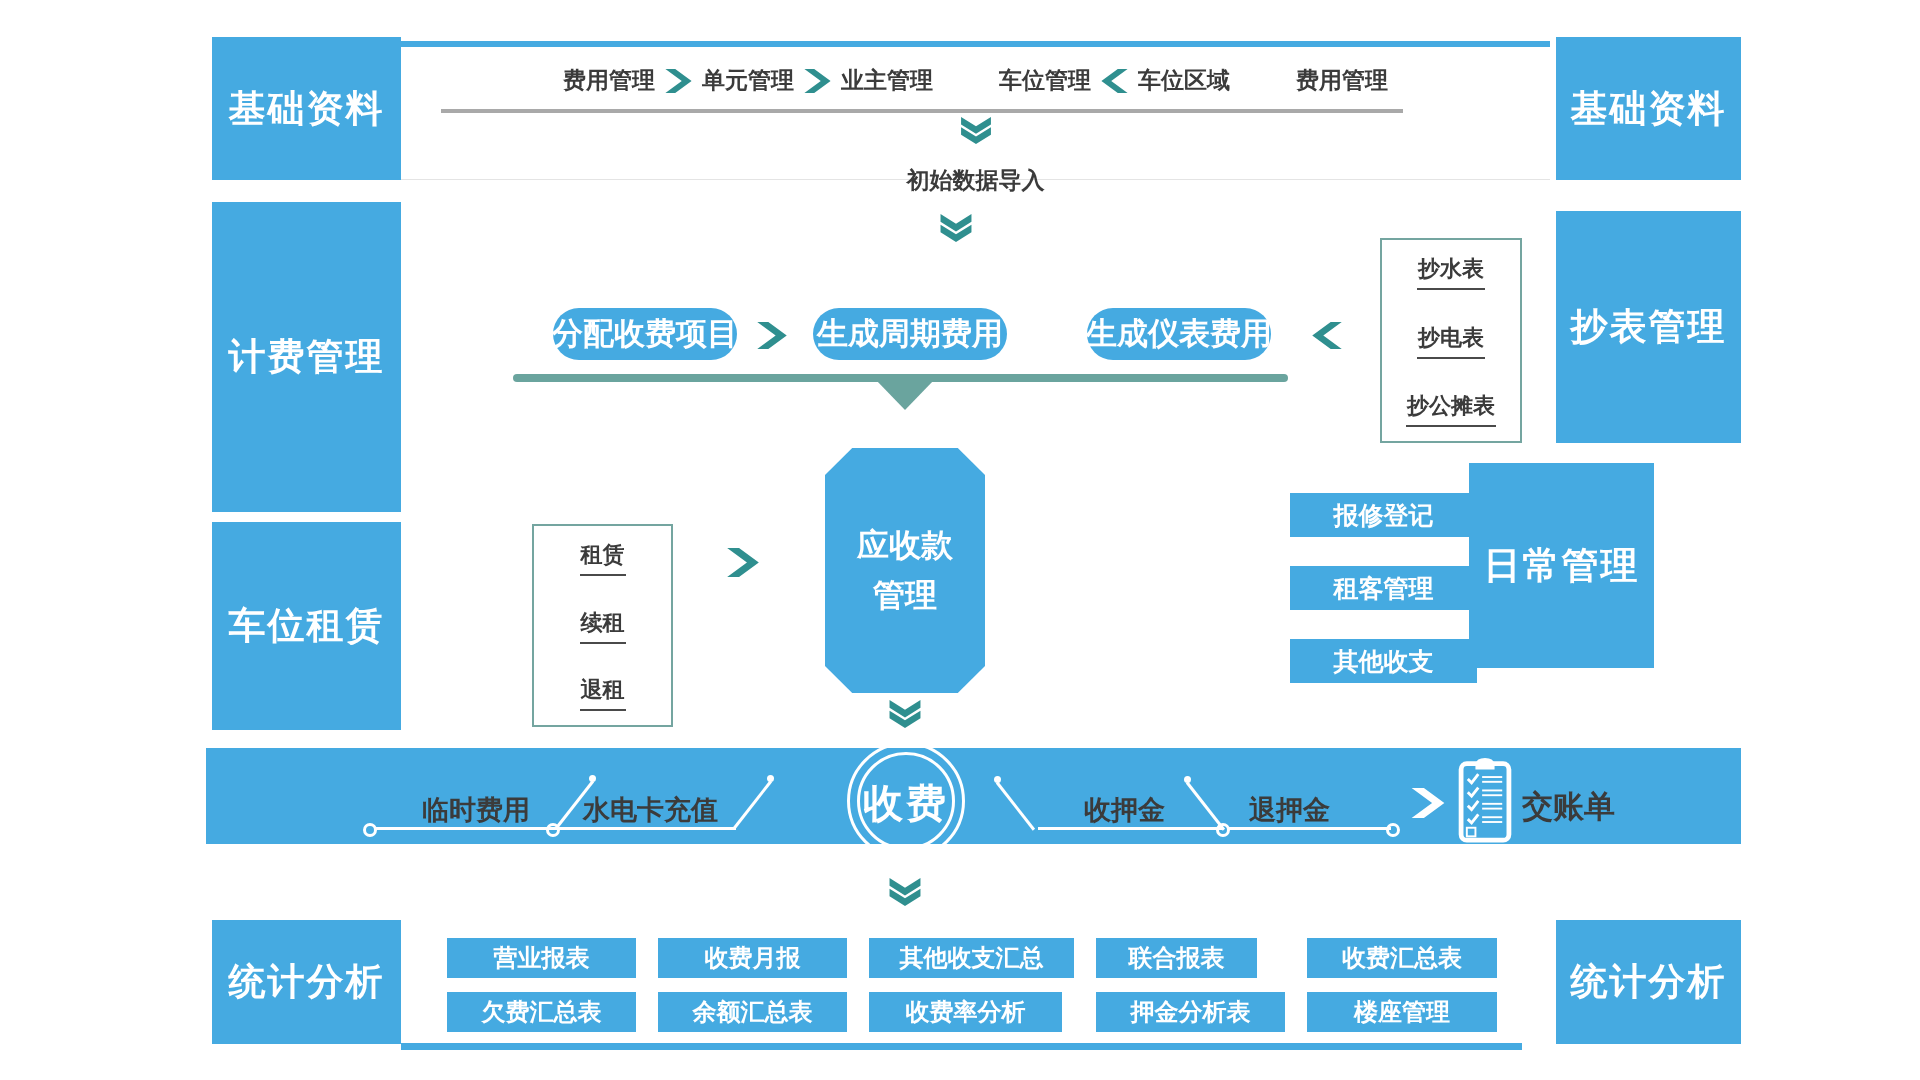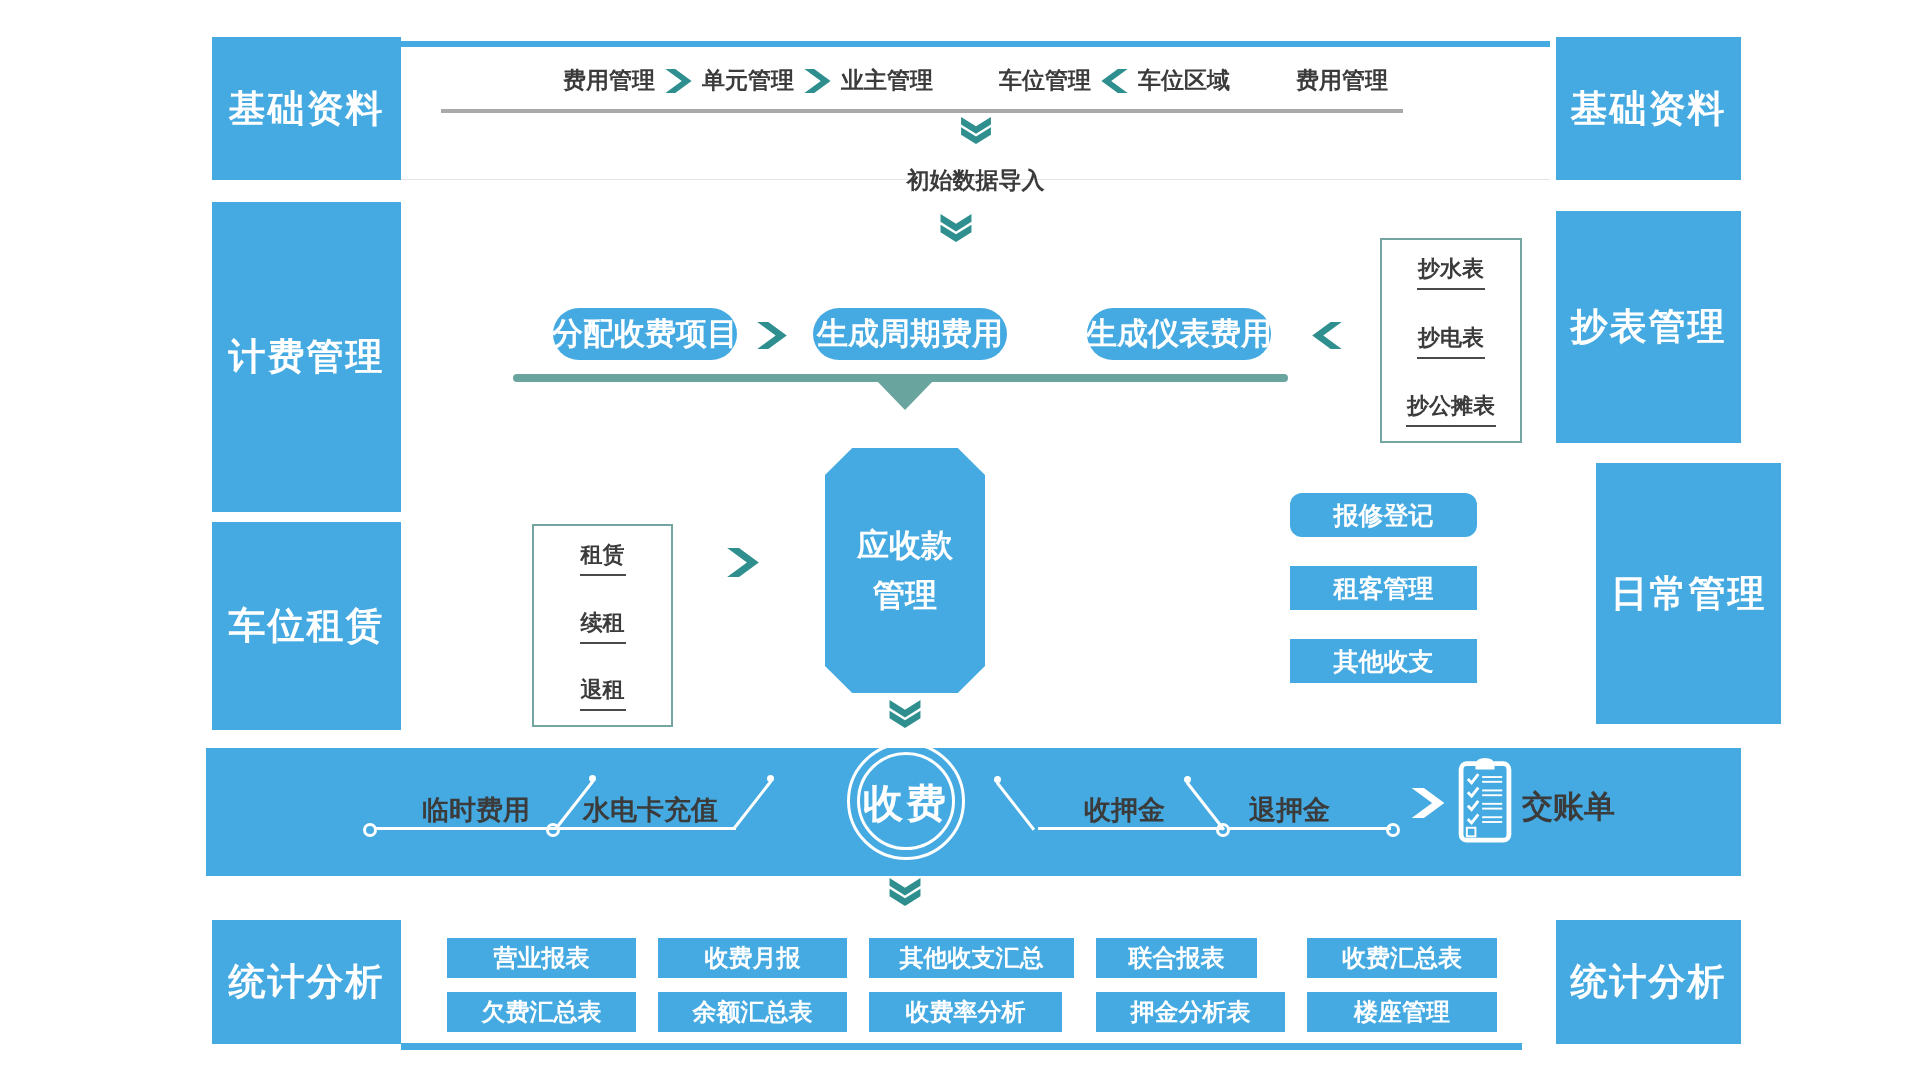--- a/index.html
+++ b/index.html
@@ -25,21 +25,21 @@
             border-right:29px solid transparent;border-top:30px solid #6aa49e;}
   .listbox{position:absolute;box-sizing:border-box;background:#fff;border:2px solid #74a5a0;
            display:flex;flex-direction:column;align-items:center;justify-content:space-between;
            font-size:22px;font-weight:bold;}
   .listbox span{border-bottom:2px solid #4a4a4a;padding:0 1px 4px;}
   .hexagon{position:absolute;background:#45aae1;color:#fff;display:flex;flex-direction:column;
            align-items:center;justify-content:center;font-size:32px;font-weight:bold;line-height:1.55;
            clip-path:polygon(17% 0%,83% 0%,100% 11%,100% 89%,83% 100%,17% 100%,0% 89%,0% 11%);}
   .dbtn{position:absolute;box-sizing:border-box;width:187px;height:44px;background:#45aae1;color:#fff;
         display:flex;align-items:center;justify-content:center;font-size:25px;font-weight:bold;}
-  .band{position:absolute;left:206px;top:748px;width:1535px;height:128px;background:#45aae1;}
+  .band{position:absolute;left:206px;top:748px;width:1535px;height:96px;background:#45aae1;}
   .bline{position:absolute;height:3px;background:#fff;}
   .bslash{position:absolute;width:60px;height:3px;background:#fff;transform-origin:0 50%;}
   .bdot{position:absolute;width:8px;height:8px;border:3px solid #fff;border-radius:50%;}
   .bdott{position:absolute;width:7px;height:7px;background:#fff;border-radius:50%;}
   .btext{position:absolute;color:#3b3b3b;font-size:27px;font-weight:bold;white-space:nowrap;}
   .ring{position:absolute;border:3px solid #fff;border-radius:50%;}
   .fee-label{position:absolute;color:#fff;font-size:40px;font-weight:bold;letter-spacing:3px;}
   .sbtn{position:absolute;box-sizing:border-box;height:40px;background:#45aae1;color:#fff;
         display:flex;align-items:center;justify-content:center;font-size:24px;font-weight:bold;white-space:nowrap;}
 </style>
@@ -139,25 +139,25 @@
     <span>应收款</span>
     <span>管理</span>
   </div>
   <span class="icon abs" style="left:885px;top:700px;">
     <svg viewBox="0 0 36 30" width="40" height="29">
         <path d="M2 0 L18 10 L34 0 L34 8 L18 18 L2 8 Z" fill="#2f8f8f"></path>
         <path d="M2 11 L18 21 L34 11 L34 19 L18 29 L2 19 Z" fill="#2f8f8f"></path>
       </svg>
     </span>
 
-  <div class="dbtn" style="left:1290px;top:493px;border-radius:12px;">报修登记</div>
+  <div class="dbtn" style="left:1290px;top:493px;">报修登记</div>
   <div class="dbtn" style="left:1290px;top:566px;">租客管理</div>
   <div class="dbtn" style="left:1290px;top:639px;">其他收支</div>
 
-  <div class="side" style="left:1596px;top:463px;width:185px;height:261px;">日常管理</div>
+  <div class="side" style="left:1469px;top:463px;width:185px;height:205px;">日常管理</div>
 
   <div class="band">
 
     <div class="bdot" style="left:157px;top:75px;"></div>
     <div class="bline" style="left:168px;top:79px;width:362px;"></div>
     <div class="bdot" style="left:340px;top:75px;"></div>
     <div class="bslash" style="left:350px;top:79px;transform:rotate(-52deg);"></div>
     <div class="bdott" style="left:383px;top:27px;"></div>
     <div class="bslash" style="left:528px;top:79px;transform:rotate(-52deg);"></div>
     <div class="bdott" style="left:561px;top:27px;"></div>

